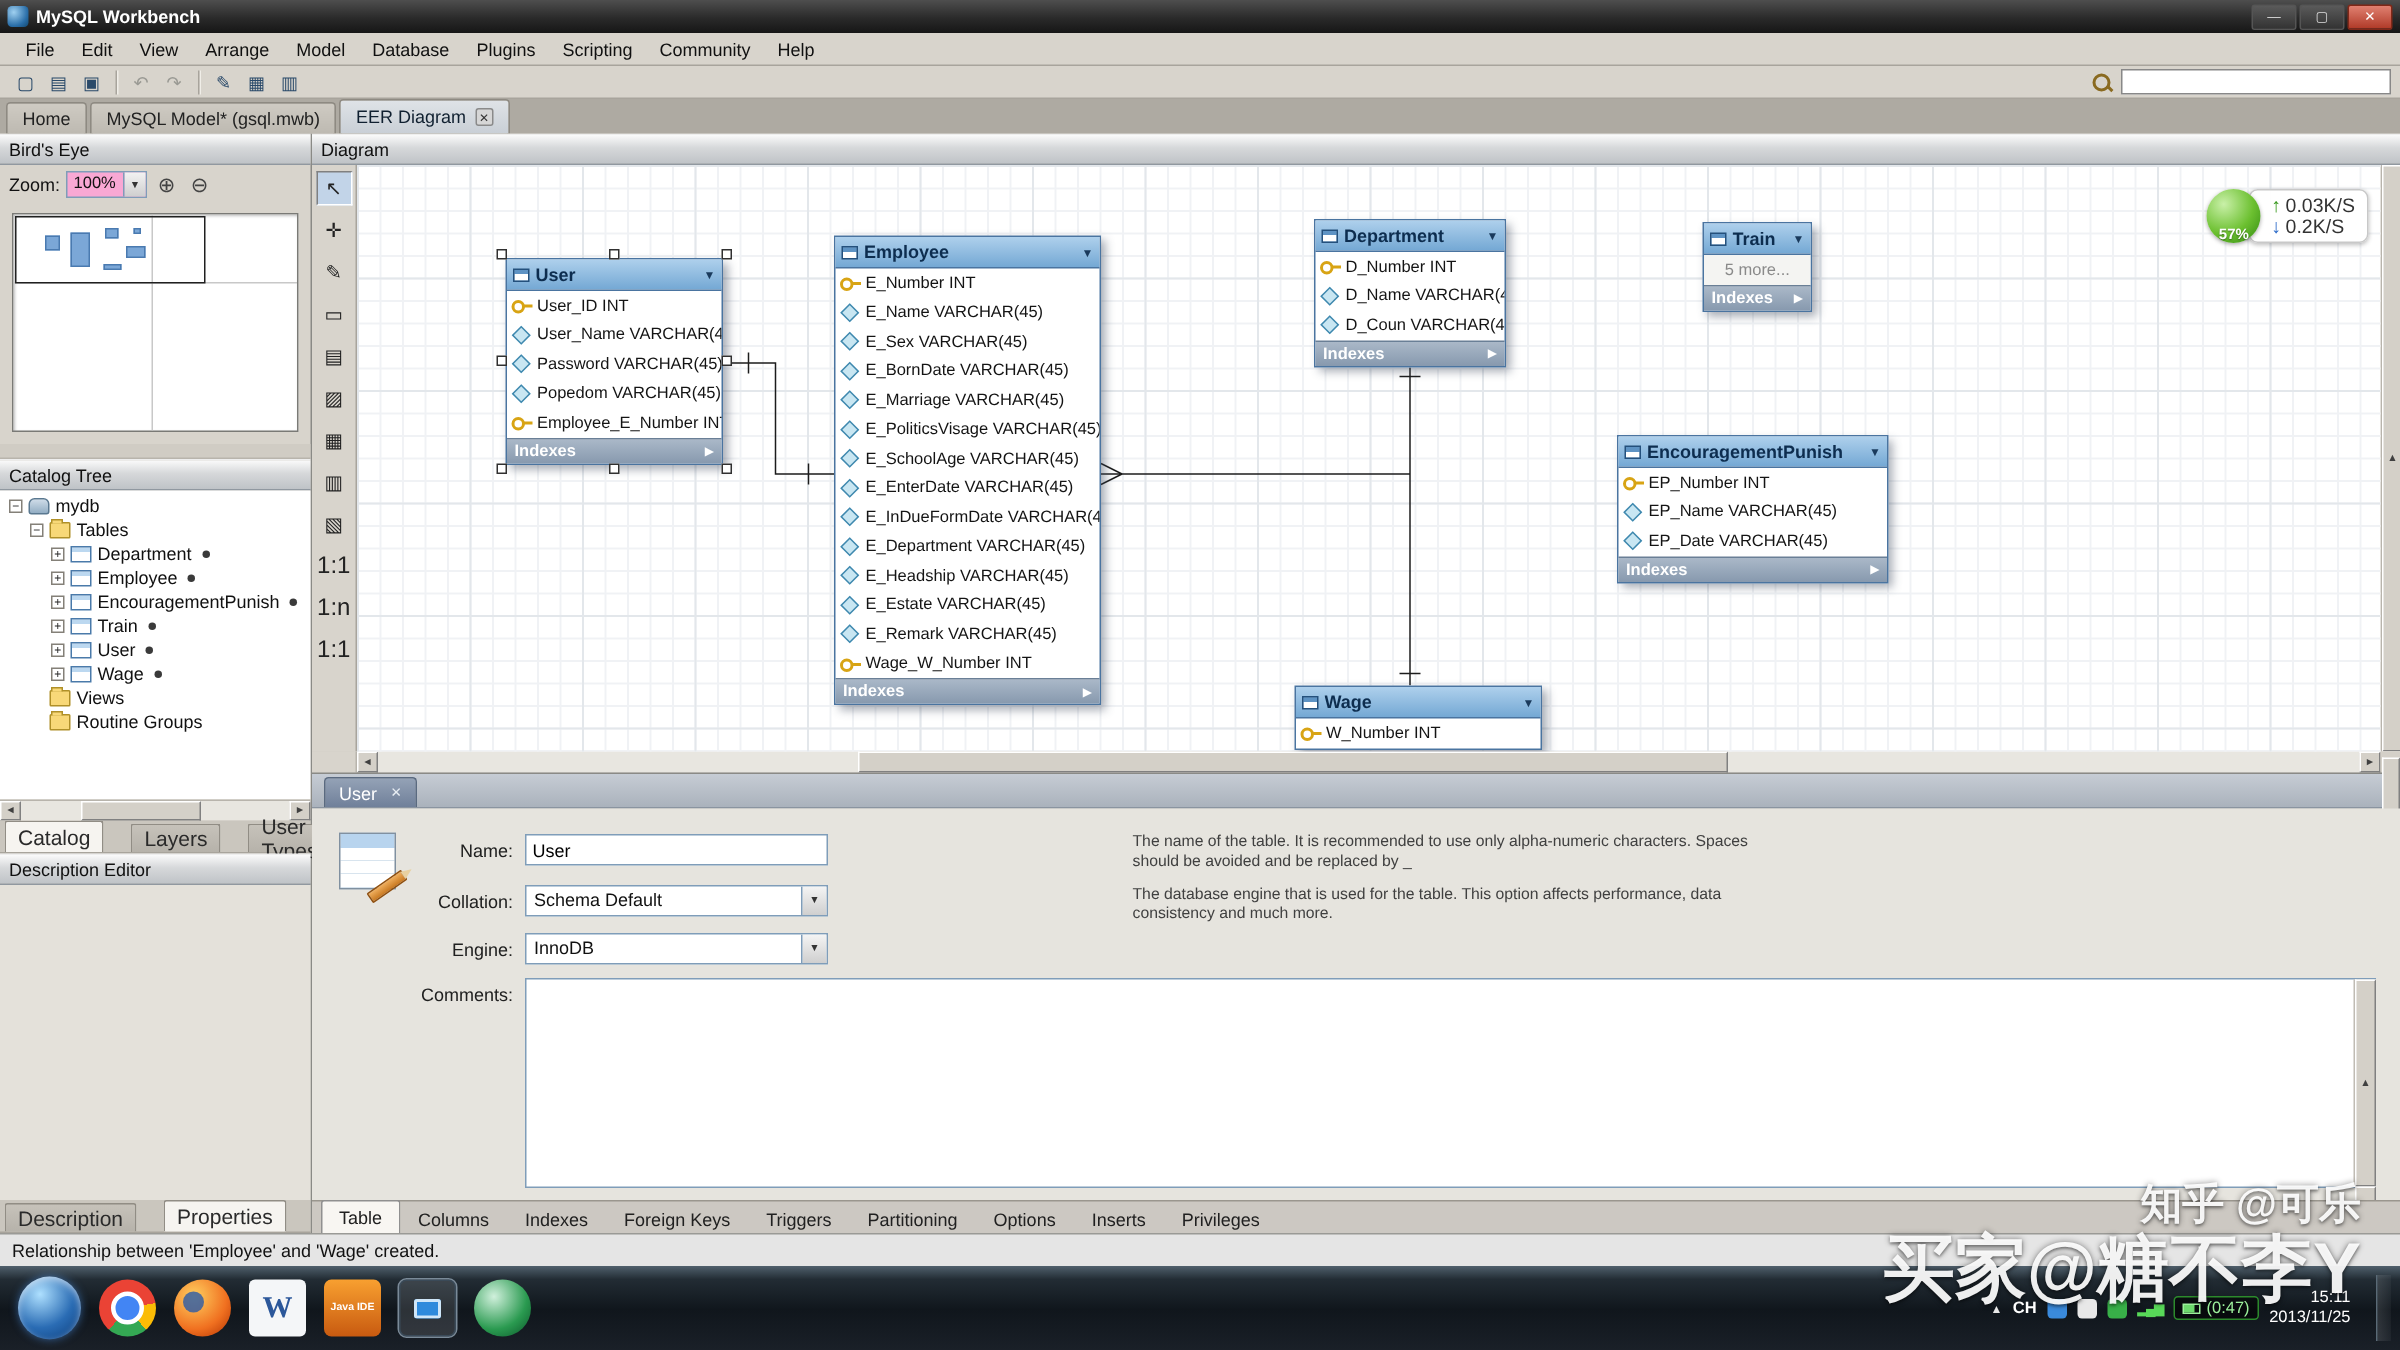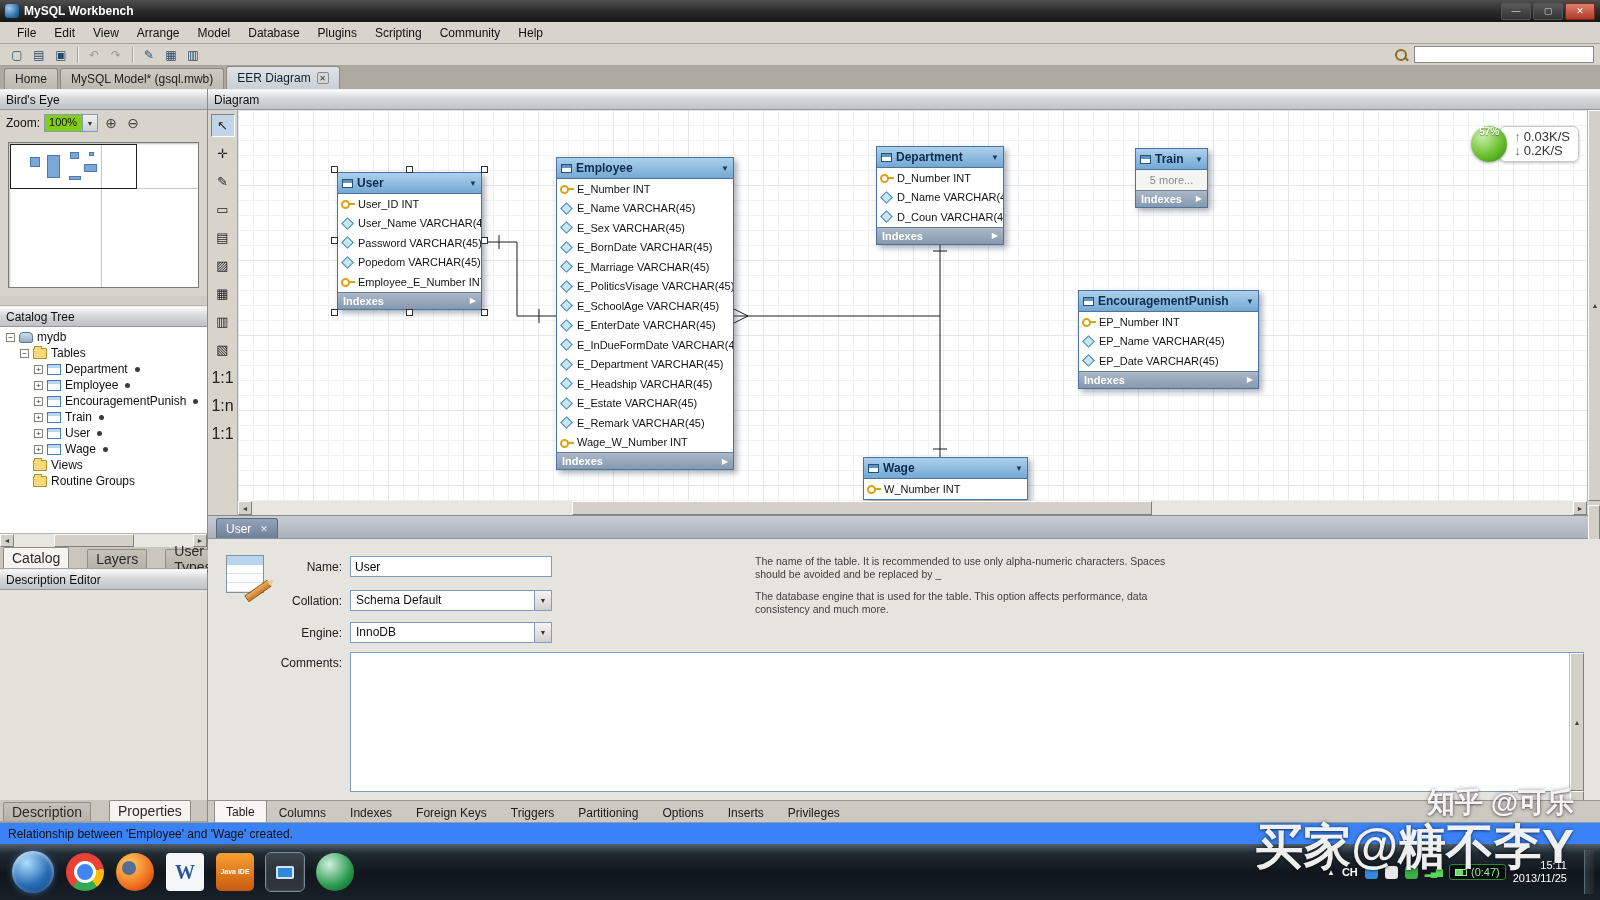--- a/index.html
+++ b/index.html
@@ -58,21 +58,21 @@
 
   
   .main { position:absolute; top:89px; left:0; right:0; bottom:78px; display:flex; }
 
   
   .sidebar { width:208px; border-right:1px solid #8a8a86; display:flex; flex-direction:column; background:#d8d4cc; }
   .panel-header { height:21px; flex:none; background:linear-gradient(#fafafa,#d6d8da 45%,#bfc3c7);
     border-top:1px solid #eee; border-bottom:1px solid #9098a0; display:flex; align-items:center;
     padding:0 6px; font-size:12px; color:#101010; }
   .zoom-row { height:26px; flex:none; display:flex; align-items:center; gap:4px; padding:0 6px; font-size:12px; }
-  .zoom-select { width:54px; height:18px; background:#84cc16; border:1px solid #7f9db9; font-size:11px;
+  .zoom-select { width:54px; height:18px; background:#f9a8d4; border:1px solid #7f9db9; font-size:11px;
     position:relative; padding:1px 16px 0 4px; }
   .zoom-select .dd { position:absolute; right:0; top:0; bottom:0; width:15px; font-size:7px;
     background:linear-gradient(#f2f2f2,#cfcfcf); border-left:1px solid #7f9db9;
     display:flex; align-items:center; justify-content:center; color:#333; }
   .zoom-btn { font-size:14px; color:#444; width:18px; height:18px; display:flex; align-items:center; justify-content:center; }
   .minimap-wrap { height:160px; flex:none; padding:6px 8px 8px; }
   .minimap { position:relative; width:100%; height:100%; background:#fff; border:1px solid #7a7a76;
     box-shadow:inset 1px 1px 2px rgba(0,0,0,.25); overflow:hidden; }
   .mm-view { position:absolute; border:1px solid #202020; background:transparent; }
   .mm-table { position:absolute; background:#7ba7d7; border:1px solid #4a7ab0; }
@@ -158,21 +158,21 @@
   .cicon.diamond::before { content:""; position:absolute; left:2px; top:2px; width:7px; height:7px;
     background:#c8e6f2; border:1px solid #3f88ae; transform:rotate(45deg); }
   .eer-footer { height:17px; background:linear-gradient(#aab8c8,#8799ae); border-top:1px solid #6a7f96;
     color:#fff; font-weight:bold; display:flex; align-items:center; justify-content:space-between; padding:0 5px; }
   .eer-farrow { font-size:8px; }
   .sel-handle { position:absolute; width:7px; height:7px; background:#fff; border:1px solid #303030; z-index:3; }
 
   .net-overlay { position:absolute; right:8px; top:16px; z-index:5; display:flex; align-items:center; }
   .net-ball { width:36px; height:36px; border-radius:50%; z-index:6; margin-right:-8px;
     background:radial-gradient(circle at 32% 28%, #c9f0a8, #6cc030 55%, #2f8810);
-    box-shadow:0 1px 3px rgba(0,0,0,.35); display:flex; align-items:flex-start; justify-content:center;
+    box-shadow:0 1px 3px rgba(0,0,0,.35); display:flex; align-items:flex-end; justify-content:center;
     color:#fff; font-size:10px; font-weight:bold; text-shadow:0 1px 1px rgba(0,0,0,.4); }
   .net-stats { background:rgba(255,255,255,.95); border:1px solid #c8c8c8; border-radius:6px;
     padding:3px 8px 3px 14px; font-size:13px; color:#333; line-height:14px; box-shadow:0 1px 3px rgba(0,0,0,.25); }
   .net-arrow { margin-right:3px; font-weight:bold; }
   .net-arrow.up { color:#3a9a20; } .net-arrow.down { color:#2868c8; }
 
   .vscroll { width:13px; flex:none; background:#e8e6e0; display:flex; flex-direction:column; border-left:1px solid #b8b4ac; }
   .vscroll .sb-track { width:100%; }
   .hscroll-row { height:14px; flex:none; display:flex; background:#d4d0c8; }
   .hs-corner-l { width:30px; flex:none; background:#d8d4cc; border-right:1px solid #b8b4ac; }
@@ -212,21 +212,21 @@
   .comments-sb { position:absolute; right:0; top:0; bottom:0; width:14px; background:#ece9e4;
     border-left:1px solid #c0bcb4; display:flex; flex-direction:column; justify-content:space-between; }
 
   .editor-bottomtabs { height:22px; flex:none; background:#ccc8c2; border-top:1px solid #9a968e;
     display:flex; align-items:flex-end; padding-left:6px; }
   .btab { height:19px; padding:0 11px; font-size:12px; display:flex; align-items:center; color:#202020;
     border:1px solid transparent; border-bottom:none; }
   .btab.active { background:#f8f6f2; border-color:#909090; height:22px; border-radius:2px 2px 0 0; }
 
   
-  .statusbar { position:absolute; left:0; right:0; bottom:56px; height:22px; background:#3b82f6;
+  .statusbar { position:absolute; left:0; right:0; bottom:56px; height:22px; background:#e5e5e5;
     border-top:1px solid #9a9a96; display:flex; align-items:center; padding-left:8px; font-size:12px; color:#111; }
 
   
   .taskbar { position:absolute; left:0; right:0; bottom:0; height:56px;
     background:linear-gradient(180deg,#50606c 0%, #222c34 16%, #10161c 52%, #1a2028 100%);
     display:flex; align-items:center; padding:0 6px; z-index:30; }
   .tk-icon { width:38px; height:38px; margin:0 6px; border-radius:6px; position:relative;
     display:flex; align-items:center; justify-content:center; }
   .tk-icon.active { outline:1px solid #7a8a98; background:rgba(255,255,255,.12); }
   .k-orb { width:42px; height:42px; border-radius:50%;

